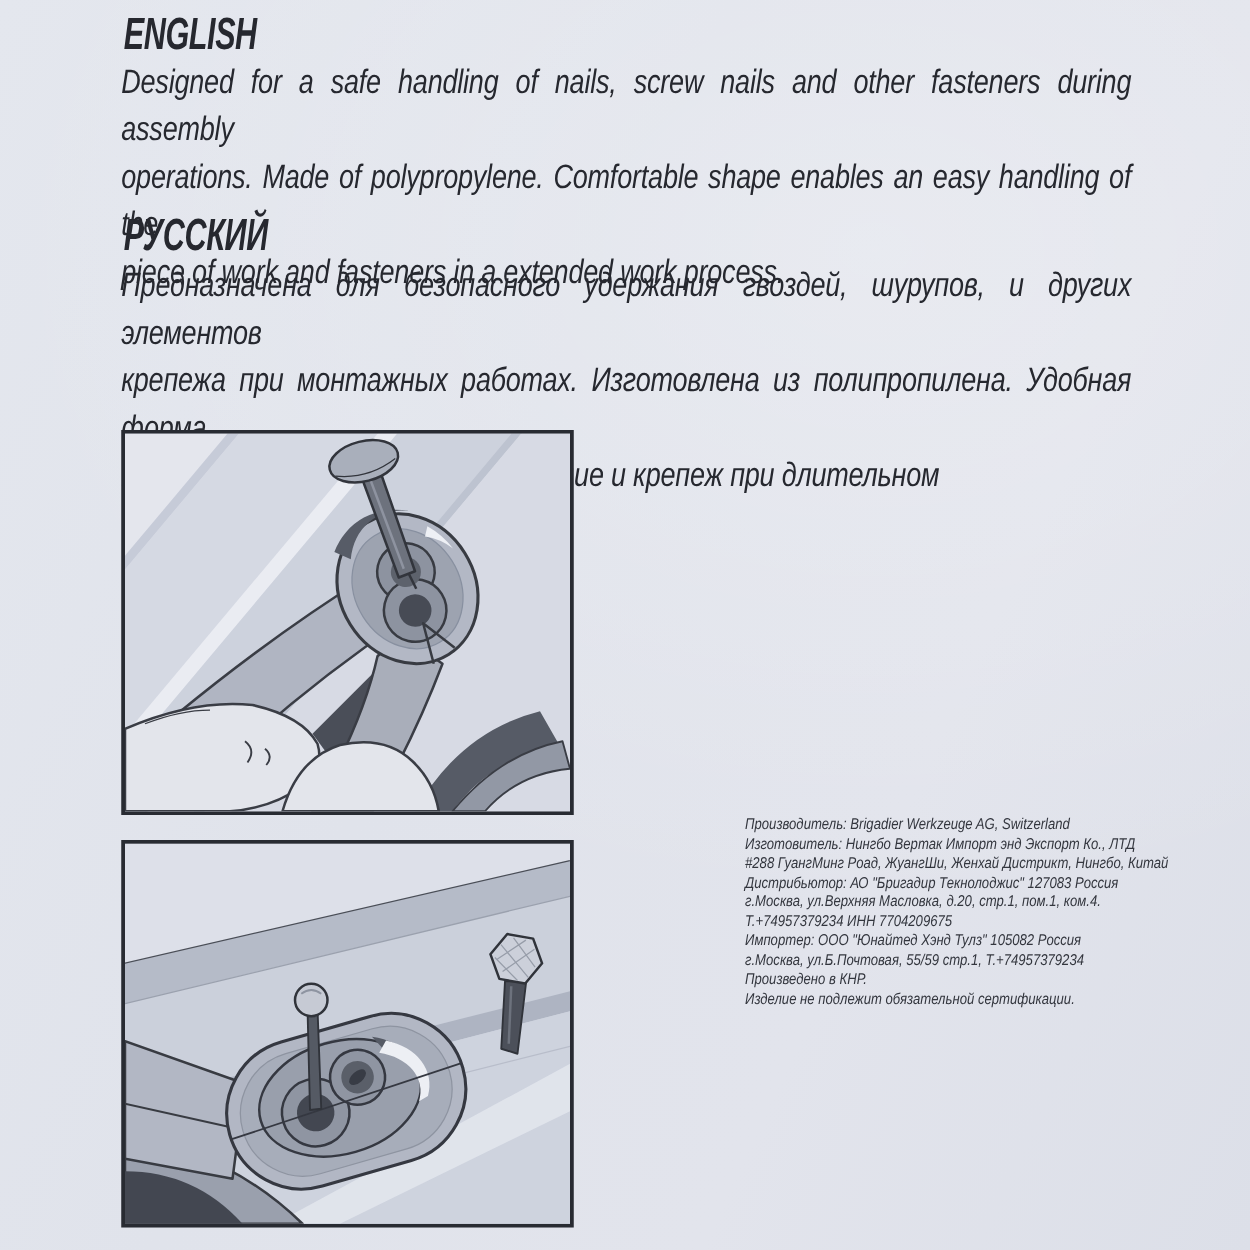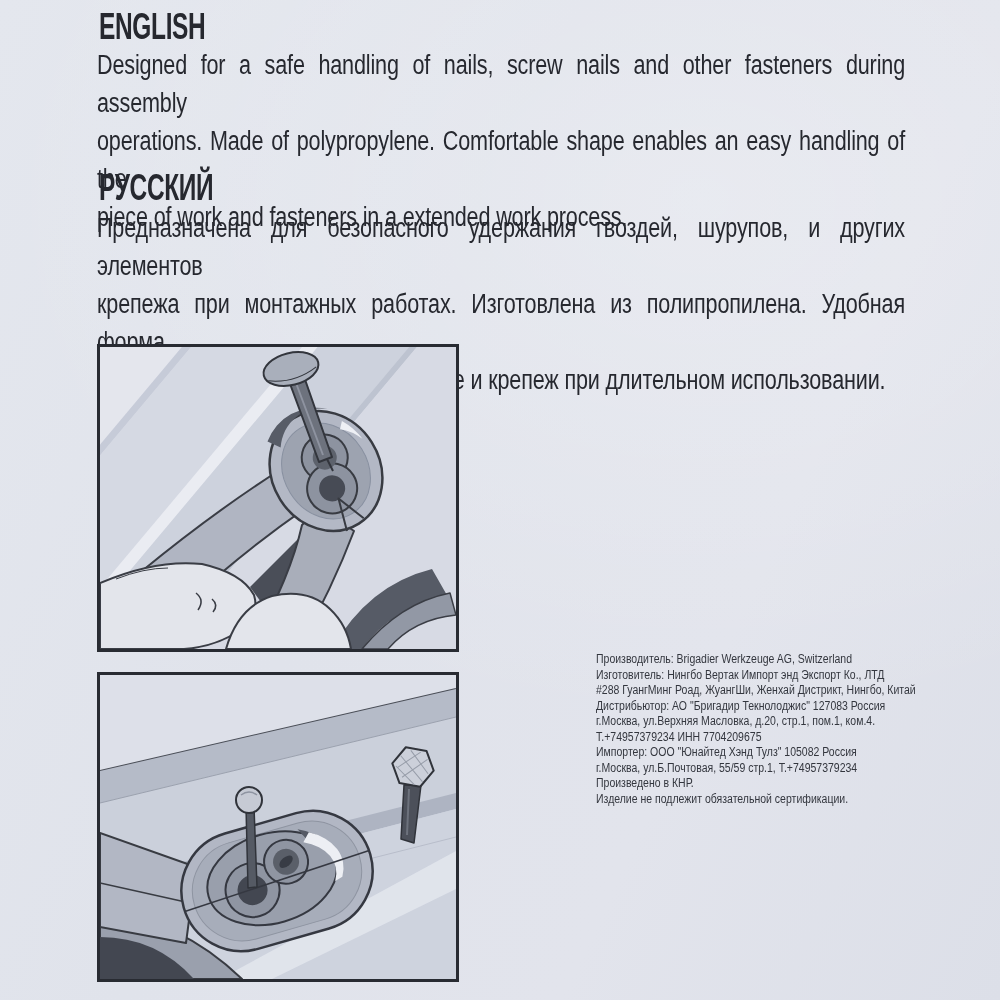--- a/index.html
+++ b/index.html
@@ -8,20 +8,21 @@
     background:#e1e4ec;
     font-family:"Liberation Sans",sans-serif;
     color:#24262d;
     overflow:hidden;
   }
   .page{
     position:relative;width:1000px;height:1000px;
     background:
       radial-gradient(1200px 900px at 70% 20%, rgba(255,255,255,.25), rgba(0,0,0,0) 60%),
       linear-gradient(115deg,#e4e7ee 0%,#e0e3eb 40%,#e2e4ec 70%,#dcdfe8 100%);
+    font-style: italic;
   }
   .abs{position:absolute;}
   .condense{transform-origin:0 0;}
   .heading{
     font-size:36px;font-weight:700;letter-spacing:-.5px;white-space:nowrap;
     transform:scaleX(.68);color:#26282f;
   }
   .para{
     width:1010px;transform:scaleX(.8);
     font-size:27px;line-height:38px;letter-spacing:-.2px;color:#26282f;

